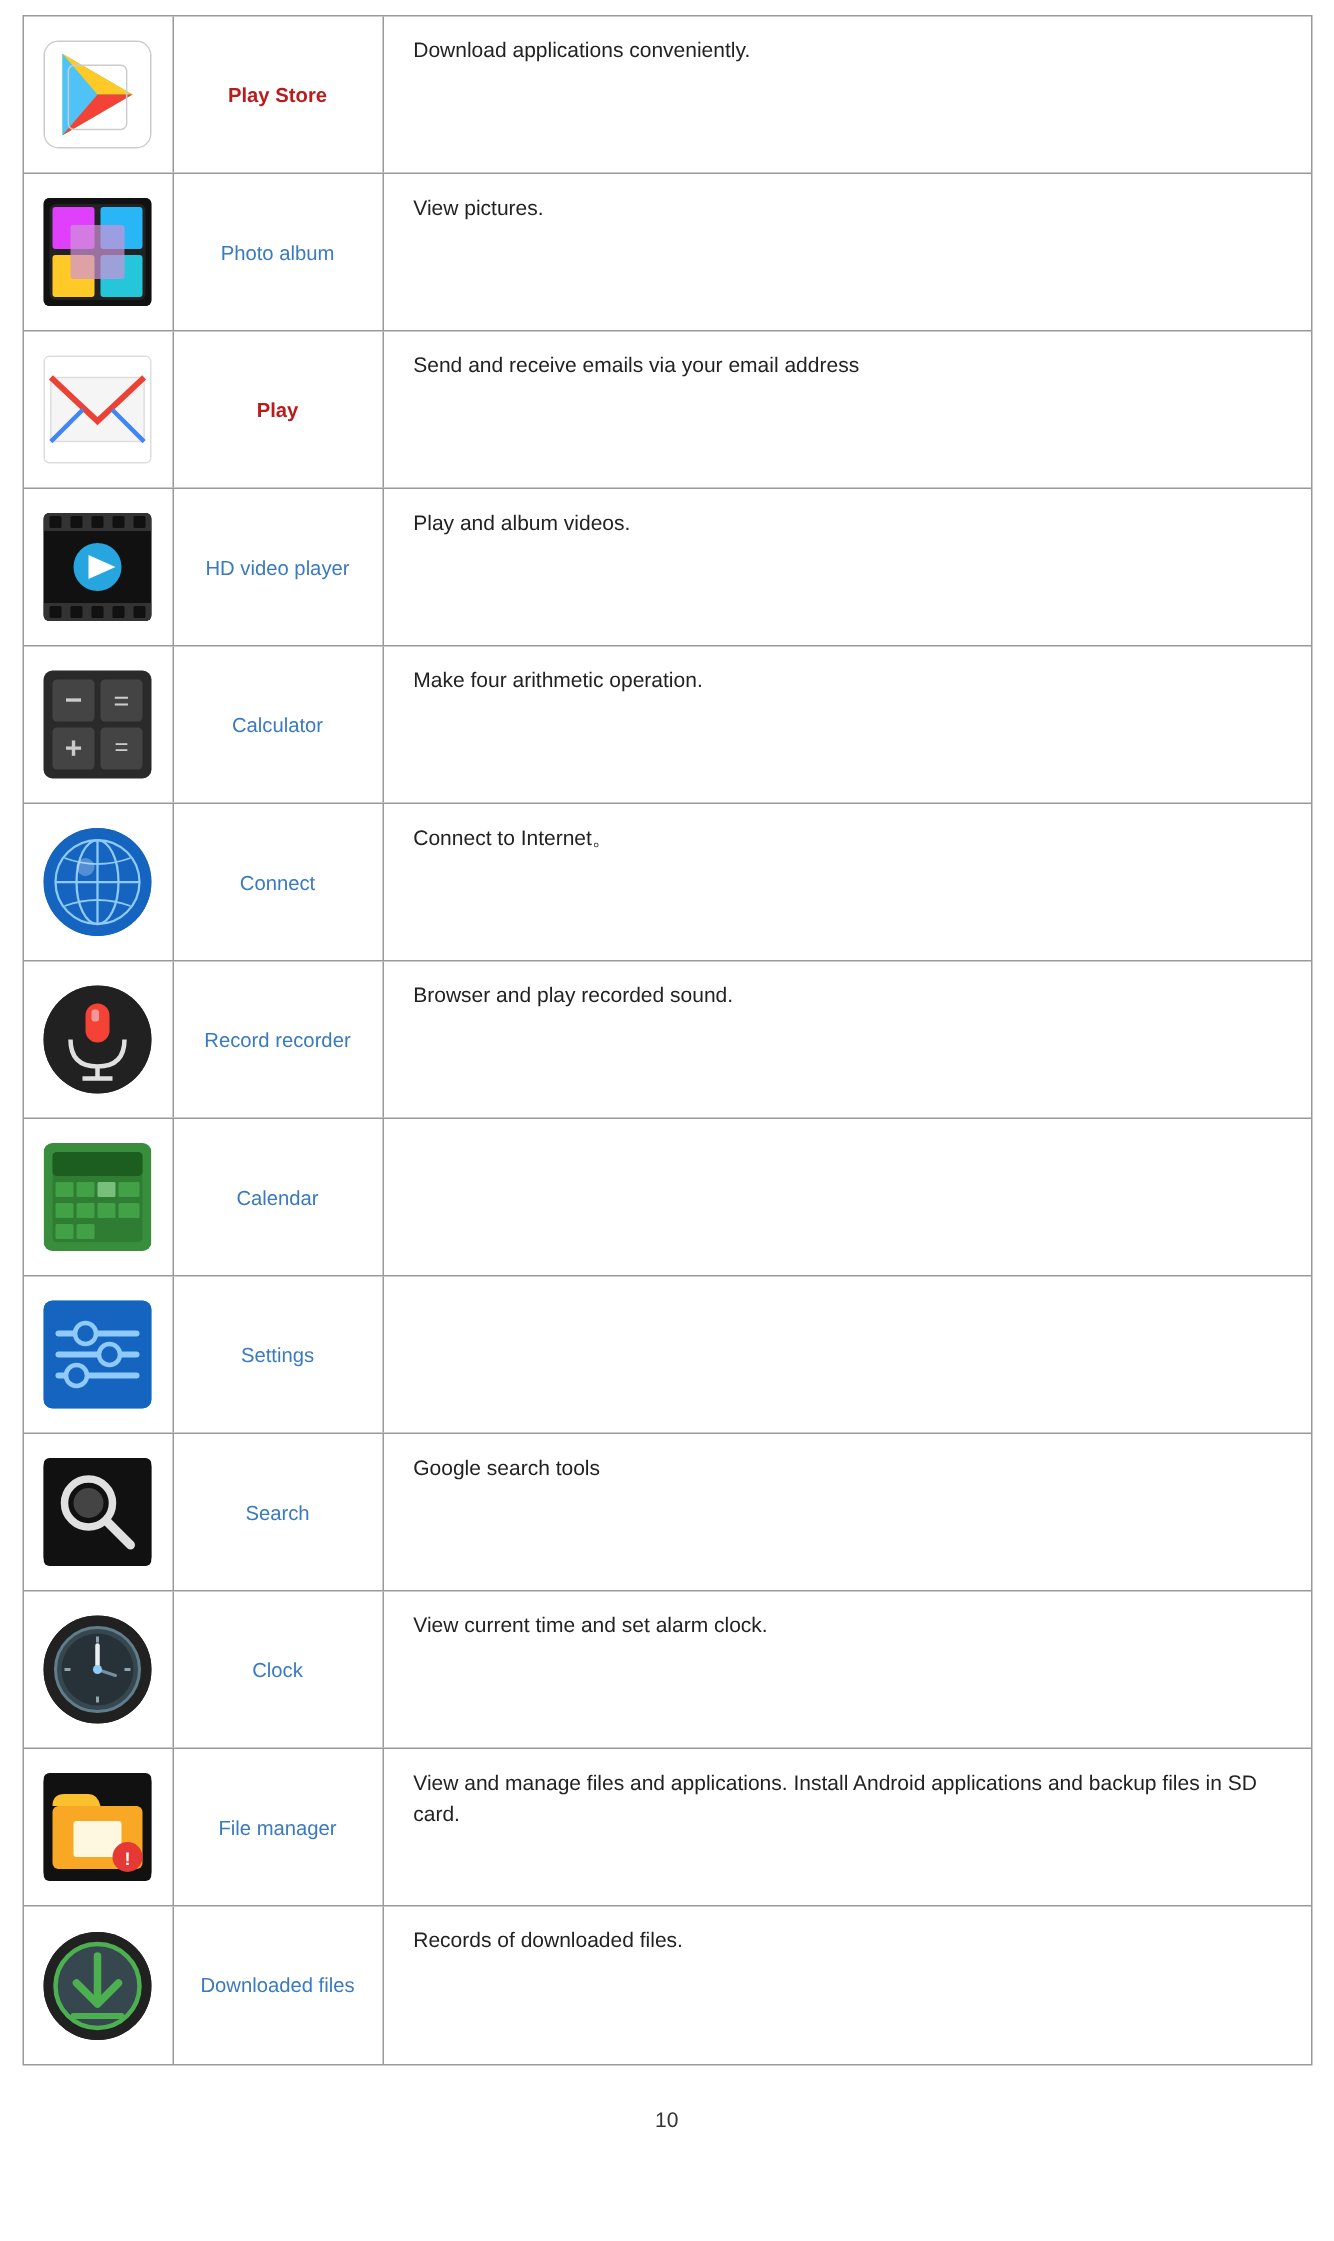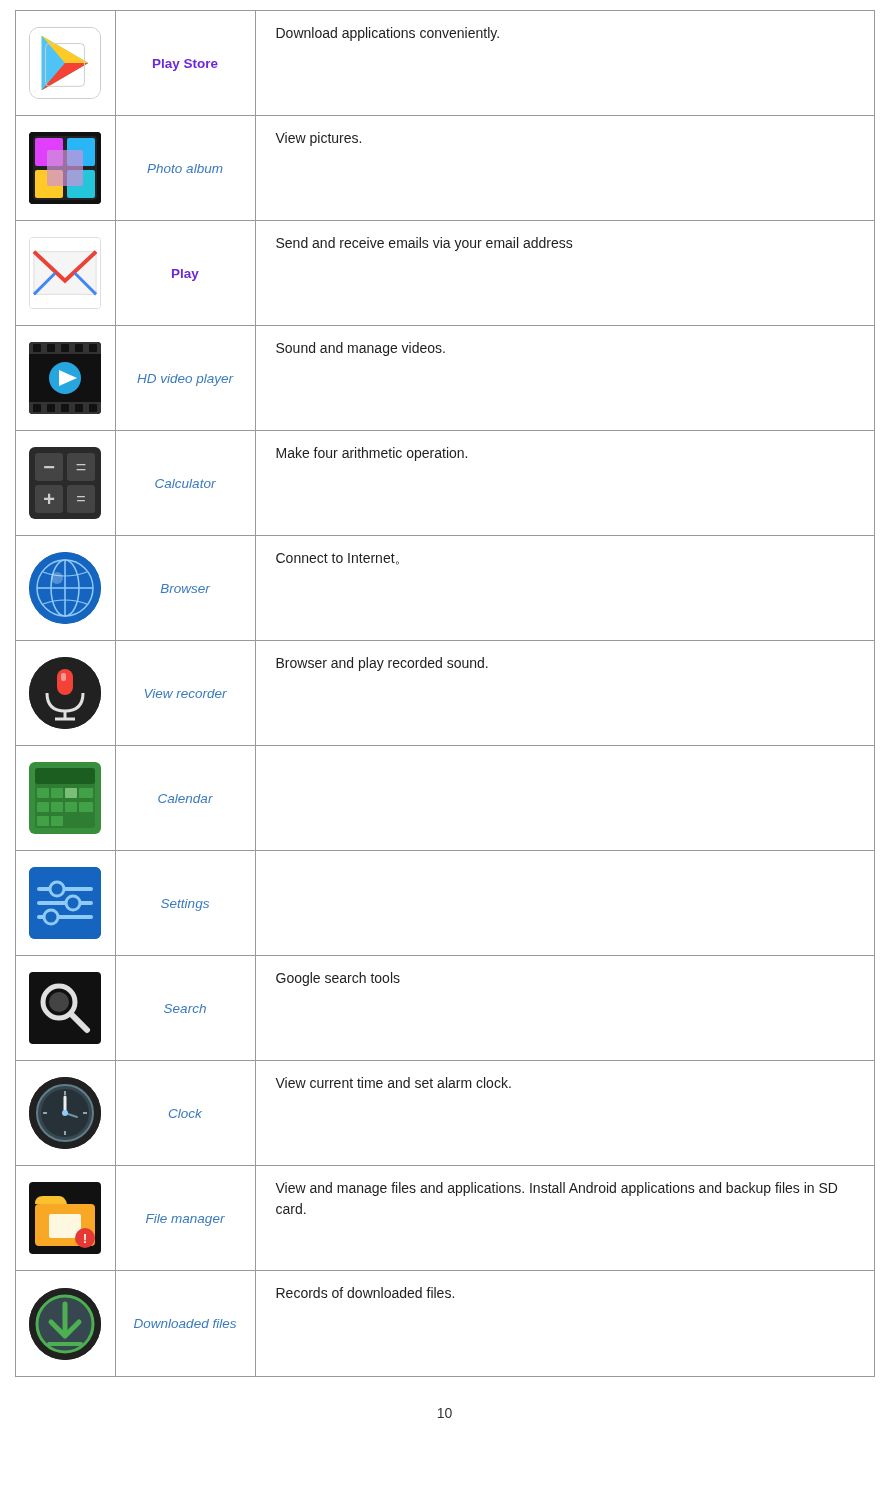--- a/index.html
+++ b/index.html
@@ -51,22 +51,22 @@
     }
     .cell-desc {
       flex: 1;
       min-height: 100px;
       display: flex;
       padding: 12px 20px;
       font-size: 14px;
       color: #222;
       line-height: 1.5;
     }
-    .name-blue { color: #3a7abf; font-weight: normal; font-style: italic; }
-    .name-bold { color: #6d28d9; font-weight: bold; }
+    .name-blue { color: #3a7abf; font-weight: normal; }
+    .name-bold { color: #b91c1c; font-weight: bold; }
     .page-num {
       margin: 18px auto 2px;
       font-size: 14px;
       color: #333;
       text-align: center;
     }
 
     
     .icon-playstore {
       background: #fff;
@@ -195,21 +195,21 @@
 
           <circle cx="36" cy="36" r="16" fill="#29b6f6" opacity="0.9"></circle>
           <polygon points="30,28 30,44 48,36" fill="#fff"></polygon>
         </svg>
       </div>
     </div>
     <div class="cell-name">
       <span class="name-blue">HD video player</span>
     </div>
     <div class="cell-desc">
-      <span>Sound and manage videos.</span>
+      <span>Play and album videos.</span>
     </div>
   </div>
 
   <div class="row">
     <div class="cell-icon">
       <div style="background:#2a2a2a;width:72px;height:72px;border-radius:6px;overflow:hidden;padding:6px;display:grid;grid-template-columns:1fr 1fr;grid-template-rows:1fr 1fr;gap:4px;">
         <div style="background:#444;border-radius:3px;display:flex;align-items:center;justify-content:center;color:#ccc;font-size:20px;font-weight:bold;">−</div>
         <div style="background:#444;border-radius:3px;display:flex;align-items:center;justify-content:center;color:#ccc;font-size:18px;">=</div>
         <div style="background:#444;border-radius:3px;display:flex;align-items:center;justify-content:center;color:#ccc;font-size:20px;font-weight:bold;">+</div>
         <div style="background:#444;border-radius:3px;display:flex;align-items:center;justify-content:center;color:#ccc;font-size:16px;">=</div>
@@ -234,21 +234,21 @@
           <line x1="8" y1="36" x2="64" y2="36" stroke="#90caf9" stroke-width="1.5"></line>
           <line x1="36" y1="8" x2="36" y2="64" stroke="#90caf9" stroke-width="1.5"></line>
           <path d="M 14 20 Q 36 28 58 20" fill="none" stroke="#90caf9" stroke-width="1.2"></path>
           <path d="M 14 52 Q 36 44 58 52" fill="none" stroke="#90caf9" stroke-width="1.2"></path>
 
           <circle cx="28" cy="26" r="6" fill="#e3f2fd" opacity="0.3"></circle>
         </svg>
       </div>
     </div>
     <div class="cell-name">
-      <span class="name-blue">Browser</span>
+      <span class="name-blue">Connect</span>
     </div>
     <div class="cell-desc">
       <span>Connect to Internet。</span>
     </div>
   </div>
 
   <div class="row">
     <div class="cell-icon">
       <div style="width:72px;height:72px;border-radius:36px;background:#222;display:flex;align-items:center;justify-content:center;">
         <svg viewBox="0 0 72 72" xmlns="http://www.w3.org/2000/svg" width="72" height="72">
@@ -259,21 +259,21 @@
           <path d="M 18 36 Q 18 54 36 54 Q 54 54 54 36" fill="none" stroke="#e0e0e0" stroke-width="3"></path>
 
           <line x1="36" y1="54" x2="36" y2="62" stroke="#e0e0e0" stroke-width="3"></line>
           <line x1="26" y1="62" x2="46" y2="62" stroke="#e0e0e0" stroke-width="3"></line>
 
           <rect x="32" y="16" width="5" height="8" rx="2" fill="#ef9a9a"></rect>
         </svg>
       </div>
     </div>
     <div class="cell-name">
-      <span class="name-blue">View recorder</span>
+      <span class="name-blue">Record recorder</span>
     </div>
     <div class="cell-desc">
       <span>Browser and play recorded sound.</span>
     </div>
   </div>
 
   <div class="row">
     <div class="cell-icon">
       <div style="width:72px;height:72px;border-radius:6px;overflow:hidden;">
         <svg viewBox="0 0 72 72" xmlns="http://www.w3.org/2000/svg" width="72" height="72">

